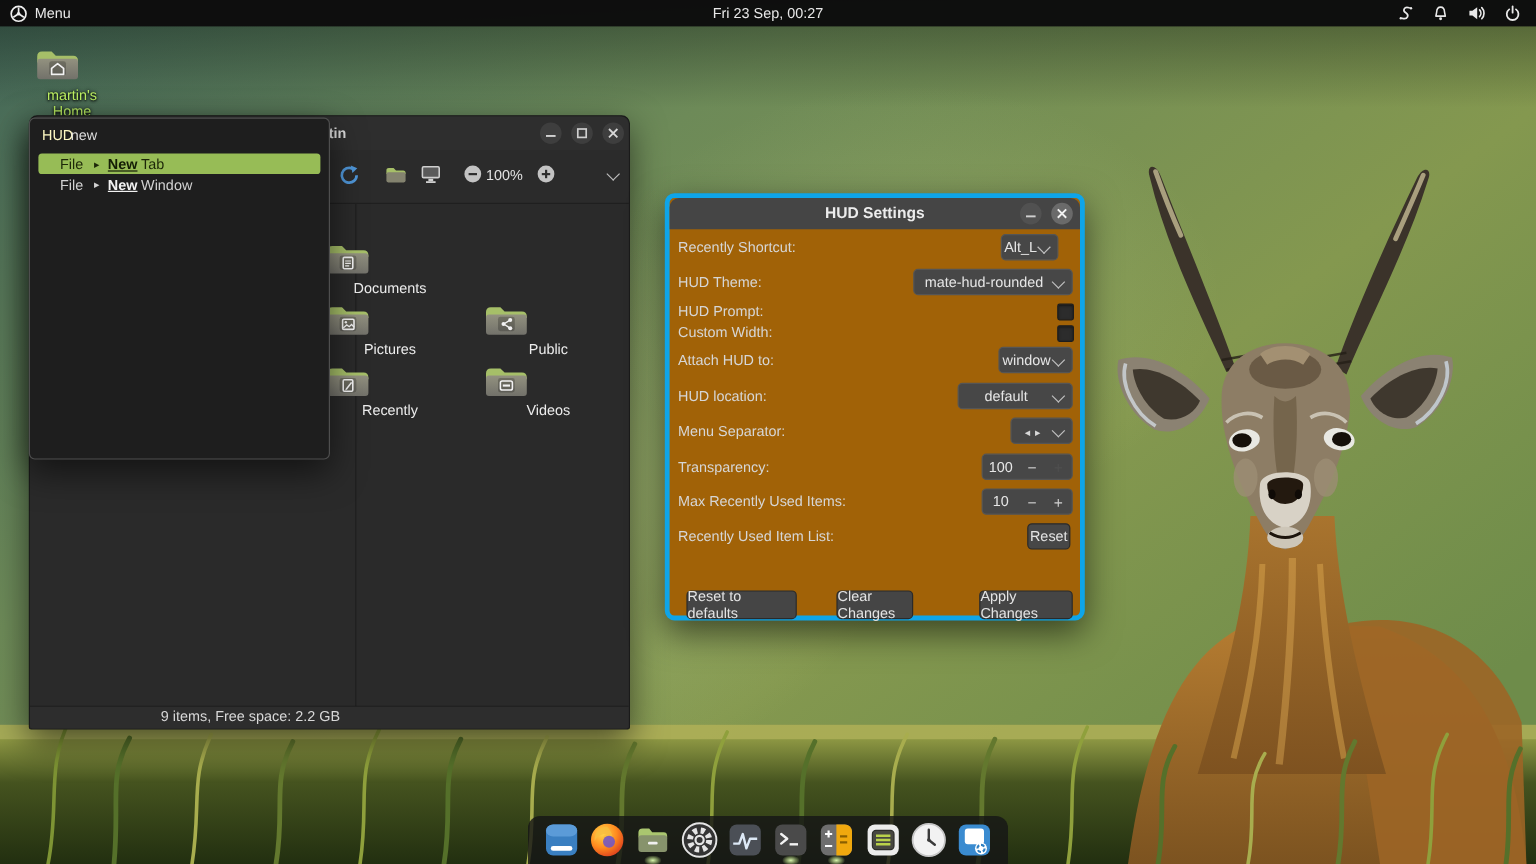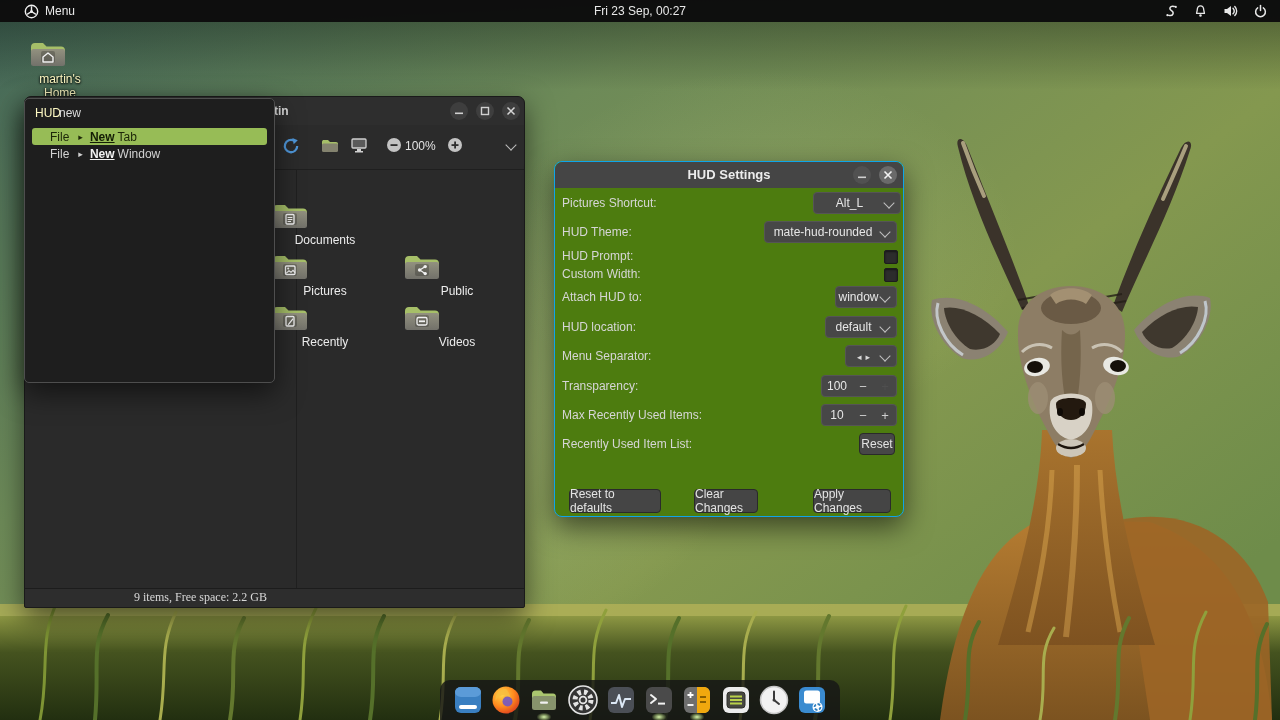--- a/index.html
+++ b/index.html
@@ -5,21 +5,21 @@
   html,body{margin:0;padding:0;}
   body{width:1280px;height:720px;overflow:hidden;position:relative;
        font-family:"Liberation Sans",sans-serif;background:#50704f;}
   svg{display:block;}
 
   
   #wallpaper{position:absolute;left:0;top:0;z-index:0;}
 
   
   .panel{position:absolute;top:0;left:0;right:0;height:22px;background:#0d0d0dfa;
-         z-index:60;display:flex;align-items:center;color:#e8e8e8;font-size:12px;padding-left:16px;}
+         z-index:60;display:flex;align-items:center;color:#e8e8e8;font-size:12px;}
   .panel-menu{display:flex;align-items:center;gap:6px;padding:0 8px;height:100%;cursor:default;}
   .panel-clock{position:absolute;left:0;right:0;text-align:center;pointer-events:none;}
   .panel-right{margin-left:auto;display:flex;align-items:center;gap:14px;padding-right:12px;height:100%;}
 
   
   .win{position:absolute;box-shadow:0 10px 28px rgba(0,0,0,.55);}
   .circle-btn{width:18px;height:18px;border-radius:50%;background:#3e3e3e;
               display:flex;align-items:center;justify-content:center;}
 
   
@@ -32,40 +32,40 @@
   .tb{position:absolute;top:12px;}
   .fm-zoomlabel{position:absolute;left:380px;top:14px;font-size:12px;color:#e2e2e2;}
   .chev{display:inline-block;width:7px;height:7px;border-right:1.6px solid #bdbdbd;
         border-bottom:1.6px solid #bdbdbd;transform:rotate(45deg);}
   .fm-content{position:absolute;left:0;top:73px;right:0;bottom:18px;background:#2a2a2a;}
   .fm-divider{position:absolute;left:271px;top:0;bottom:0;width:1px;background:#1f1f1f;}
   .folder-item{position:absolute;width:110px;height:52px;text-align:center;}
   .folder-item .fname{font-size:12px;color:#ececec;margin-top:1px;}
   .fm-status{position:absolute;left:0;right:0;bottom:0;height:18px;background:#2d2d2d;
              border-top:1px solid #1c1c1c;font-size:12px;color:#d8d8d8;line-height:17px;
-             padding-left:109px;border-radius:0 0 2px 2px;font-family:Liberation Serif, serif;}
+             padding-left:109px;border-radius:0 0 2px 2px;}
 
   
   .hud{left:24px;top:98px;width:251px;height:285px;background:#1e1e1e;
        border:1px solid #4e4e4e;border-radius:5px;z-index:20;box-sizing:border-box;}
   .hud-header{position:relative;height:29px;}
   .hud-prompt{position:absolute;left:10px;top:7px;font-size:12px;color:#fef9c3;}
   .hud-query{position:absolute;left:34px;top:7px;font-size:12px;color:#dcdcdc;}
   .hud-item{height:17px;margin:0 7px;border-radius:3px;display:flex;align-items:center;
             font-size:12px;color:#d2d2d2;padding-left:18px;}
   .hud-item.selected{background:#97bc56;color:#1d2708;}
   .hud-item .mi-arrow{font-size:9px;margin:0 7px 0 9px;}
   .hud-item .mi-match{font-weight:bold;text-decoration:underline;}
   .hud-item.selected .mi-match{color:#141d05;}
   .hud-item:not(.selected) .mi-match{color:#f2f2f2;}
   .hud-item .mi-suffix{margin-left:3px;}
 
   
-  .dlg{left:554px;top:161px;width:350px;height:356px;background:#4d7c0f;
-       border:1px solid #0ea5e9;border-radius:8px;z-index:30;box-sizing:border-box;}
+  .dlg{left:554px;top:161px;width:350px;height:356px;background:#a16207;
+       border:4px solid #0ea5e9;border-radius:8px;z-index:30;box-sizing:border-box;}
   .dlg-titlebar{position:relative;height:26px;background:#454545;border-radius:8px 8px 0 0;}
   .dlg-title{text-align:center;line-height:26px;font-size:13px;font-weight:bold;color:#ececec;}
   .dlg-btns{position:absolute;right:6px;top:4px;display:flex;gap:8px;}
   .dlg-min{background:#515151;}
   .dlg-close{background:#6a6a6a;}
   .row-label{position:absolute;left:7px;height:22px;line-height:22px;font-size:12px;color:#d6d6d6;white-space:nowrap;}
   .ctl{position:absolute;box-sizing:border-box;background:#474747;border:1px solid #555;
        border-radius:4px;height:22px;display:flex;align-items:center;color:#e6e6e6;font-size:12px;}
   .ctl .val{flex:1;text-align:center;}
   .ctl .chev{margin-right:7px;border-color:#c0c0c0;}
@@ -76,21 +76,21 @@
   .push-btn{position:absolute;box-sizing:border-box;background:#474747;border:1px solid #2a2a2a;
             border-radius:4px;color:#e4e4e4;font-size:12px;display:flex;align-items:center;
             justify-content:center;height:22px;}
   .foot-btn{position:absolute;top:327px;height:24px;box-sizing:border-box;background:#454545;
             border:1px solid #2a2a2a;border-radius:4px;color:#e4e4e4;font-size:12px;
             display:flex;align-items:center;justify-content:center;}
   .tri{font-size:9px;color:#d8d8d8;margin:0 2px;}
 
   
   .desktop-icon{position:absolute;left:28px;top:38px;width:64px;text-align:center;z-index:2;}
-  .desktop-icon .dlabel{font-size:12px;color:#fef9c3;text-shadow:0 1px 2px #000,0 0 3px #000;margin-top:2px;}
+  .desktop-icon .dlabel{font-size:12px;color:#bef264;text-shadow:0 1px 2px #000,0 0 3px #000;margin-top:2px;}
 
   
   .dock{position:absolute;left:440px;top:680px;width:400px;height:40px;z-index:50;
         background:rgba(22,22,22,.82);border-radius:10px 10px 0 0;
         display:flex;justify-content:space-between;align-items:flex-start;padding:4px 12px;box-sizing:border-box;}
   .dock-item{position:relative;width:32px;height:32px;}
   .run-dot{position:absolute;left:50%;bottom:-5px;width:14px;height:8px;transform:translateX(-50%);
            background:radial-gradient(ellipse at center,rgba(224,255,178,.95) 0%,rgba(196,230,140,.45) 45%,transparent 75%);}
 </style>
 </head>
@@ -345,22 +345,22 @@
           </svg>
       </div>
       <div class="circle-btn dlg-close">
         <svg width="10" height="10" viewBox="0 0 10 10">
             <path d="M1.5 1.5 L8.5 8.5 M8.5 1.5 L1.5 8.5" stroke="#f2f2f2" stroke-width="1.6"></path>
           </svg>
       </div>
     </div>
   </div>
 
-  <span class="row-label" style="top:30px">Pictures Shortcut:</span>
-  <div class="ctl" style="top:30px;right:2px;width:88px">
+  <span class="row-label" style="top:30px">Recently Shortcut:</span>
+  <div class="ctl" style="top:30px;right:18px;width:48px">
     <span class="val">Alt_L</span>
       <span class="chev"></span>
   </div>
 
   <span class="row-label" style="top:59px">HUD Theme:</span>
   <div class="ctl" style="top:59px;right:6px;width:133px">
     <span class="val">mate-hud-rounded</span>
       <span class="chev"></span>
   </div>
 
@@ -370,21 +370,21 @@
   <span class="row-label" style="top:101px">Custom Width:</span>
   <div class="checkbox" style="top:106px;right:5px"></div>
 
   <span class="row-label" style="top:124px">Attach HUD to:</span>
   <div class="ctl" style="top:124px;right:6px;width:62px">
     <span class="val">window</span>
       <span class="chev"></span>
   </div>
 
   <span class="row-label" style="top:154px">HUD location:</span>
-  <div class="ctl" style="top:154px;right:6px;width:72px">
+  <div class="ctl" style="top:154px;right:6px;width:96px">
     <span class="val">default</span>
       <span class="chev"></span>
   </div>
 
   <span class="row-label" style="top:183px">Menu Separator:</span>
   <div class="ctl" style="top:183px;right:6px;width:52px">
     <span class="val"><span class="tri">◂</span><span class="tri">▸</span></span>
     <span class="chev"></span>
   </div>
 

